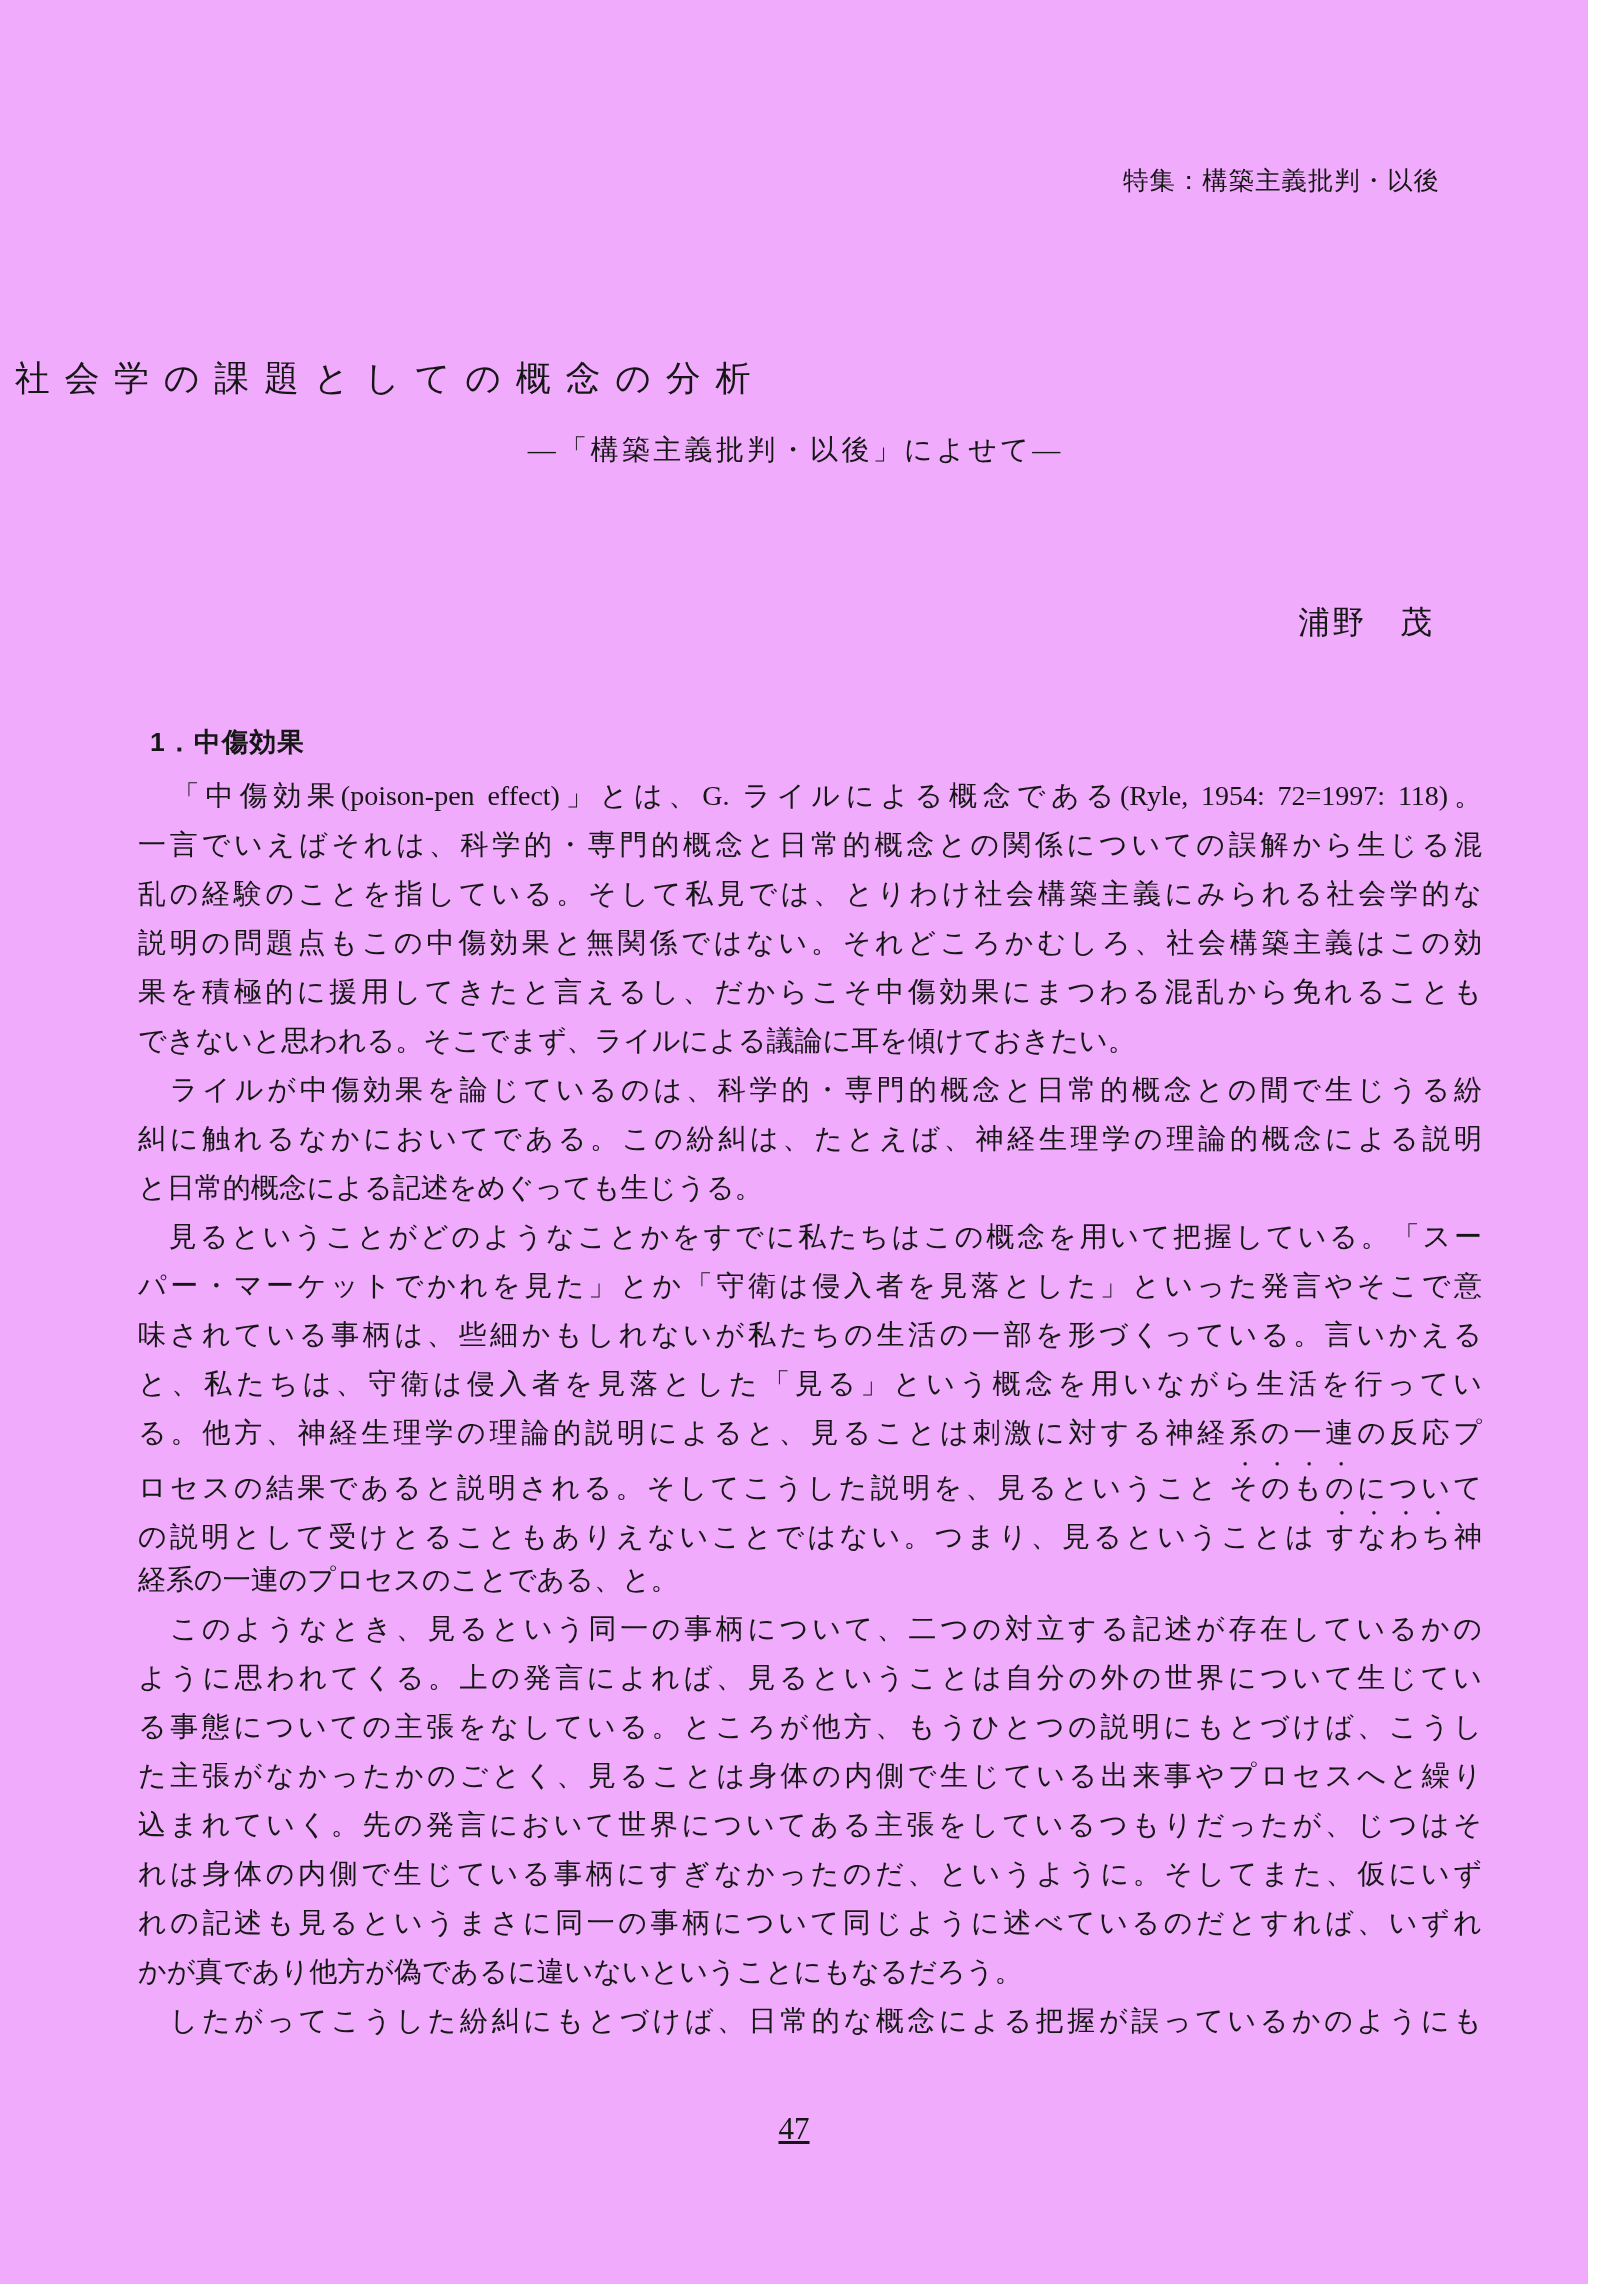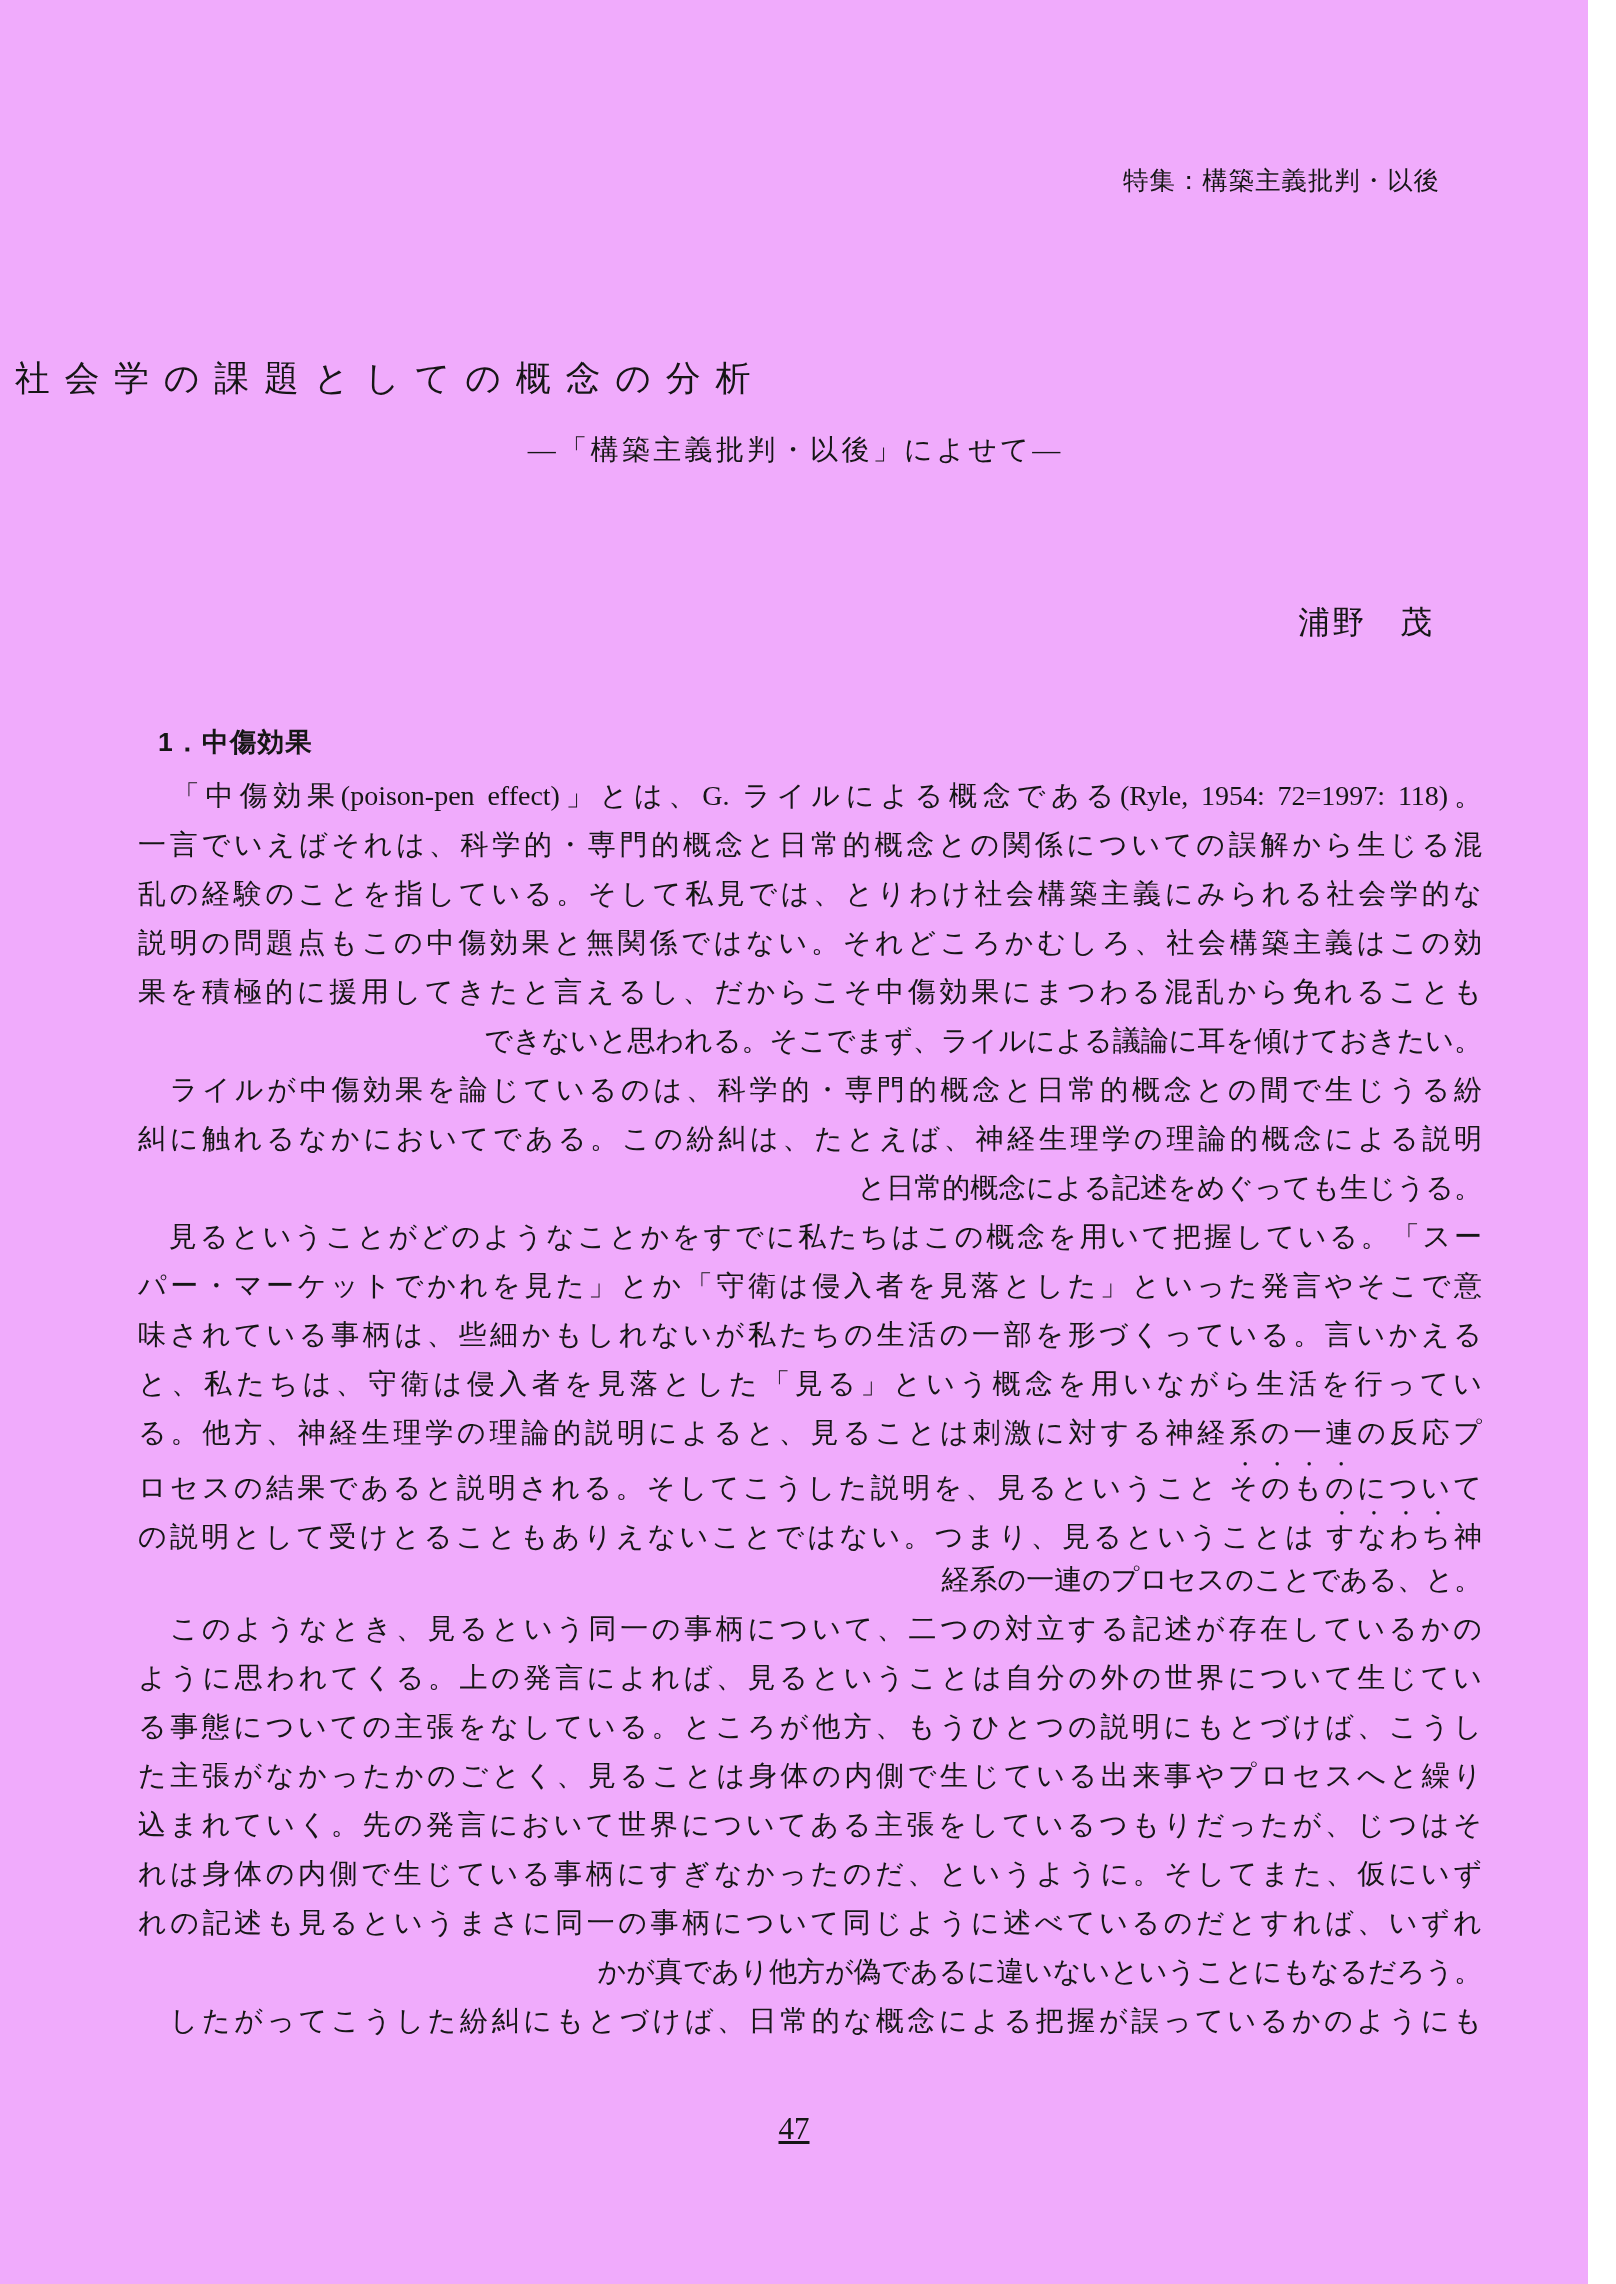--- a/index.html
+++ b/index.html
@@ -52,40 +52,39 @@
     top: 603px;
     right: 154px;
     font-size: 32px;
     letter-spacing: 0.06em;
     line-height: 1.2;
     text-align: center;
   }
   .section-heading {
     position: absolute;
     top: 727px;
-    left: 158px;
+    left: 150px;
     margin: 0;
     font-family: "Liberation Sans", "DejaVu Sans", sans-serif;
     font-size: 26.5px;
     font-weight: bold;
     letter-spacing: 0.05em;
     line-height: 1.2;
   }
   .body-text {
     position: absolute;
     top: 771px;
     left: 138px;
     width: 1344px;
   }
   .line {
     height: 49px;
     line-height: 49px;
     font-size: 28px;
     white-space: pre-wrap;
-    text-align: right;
   }
   .line.just {
     text-align: justify;
     text-align-last: justify;
   }
   .em {
     -webkit-text-emphasis: filled dot;
     text-emphasis: filled dot;
     -webkit-text-emphasis-position: over right;
     text-emphasis-position: over right;

